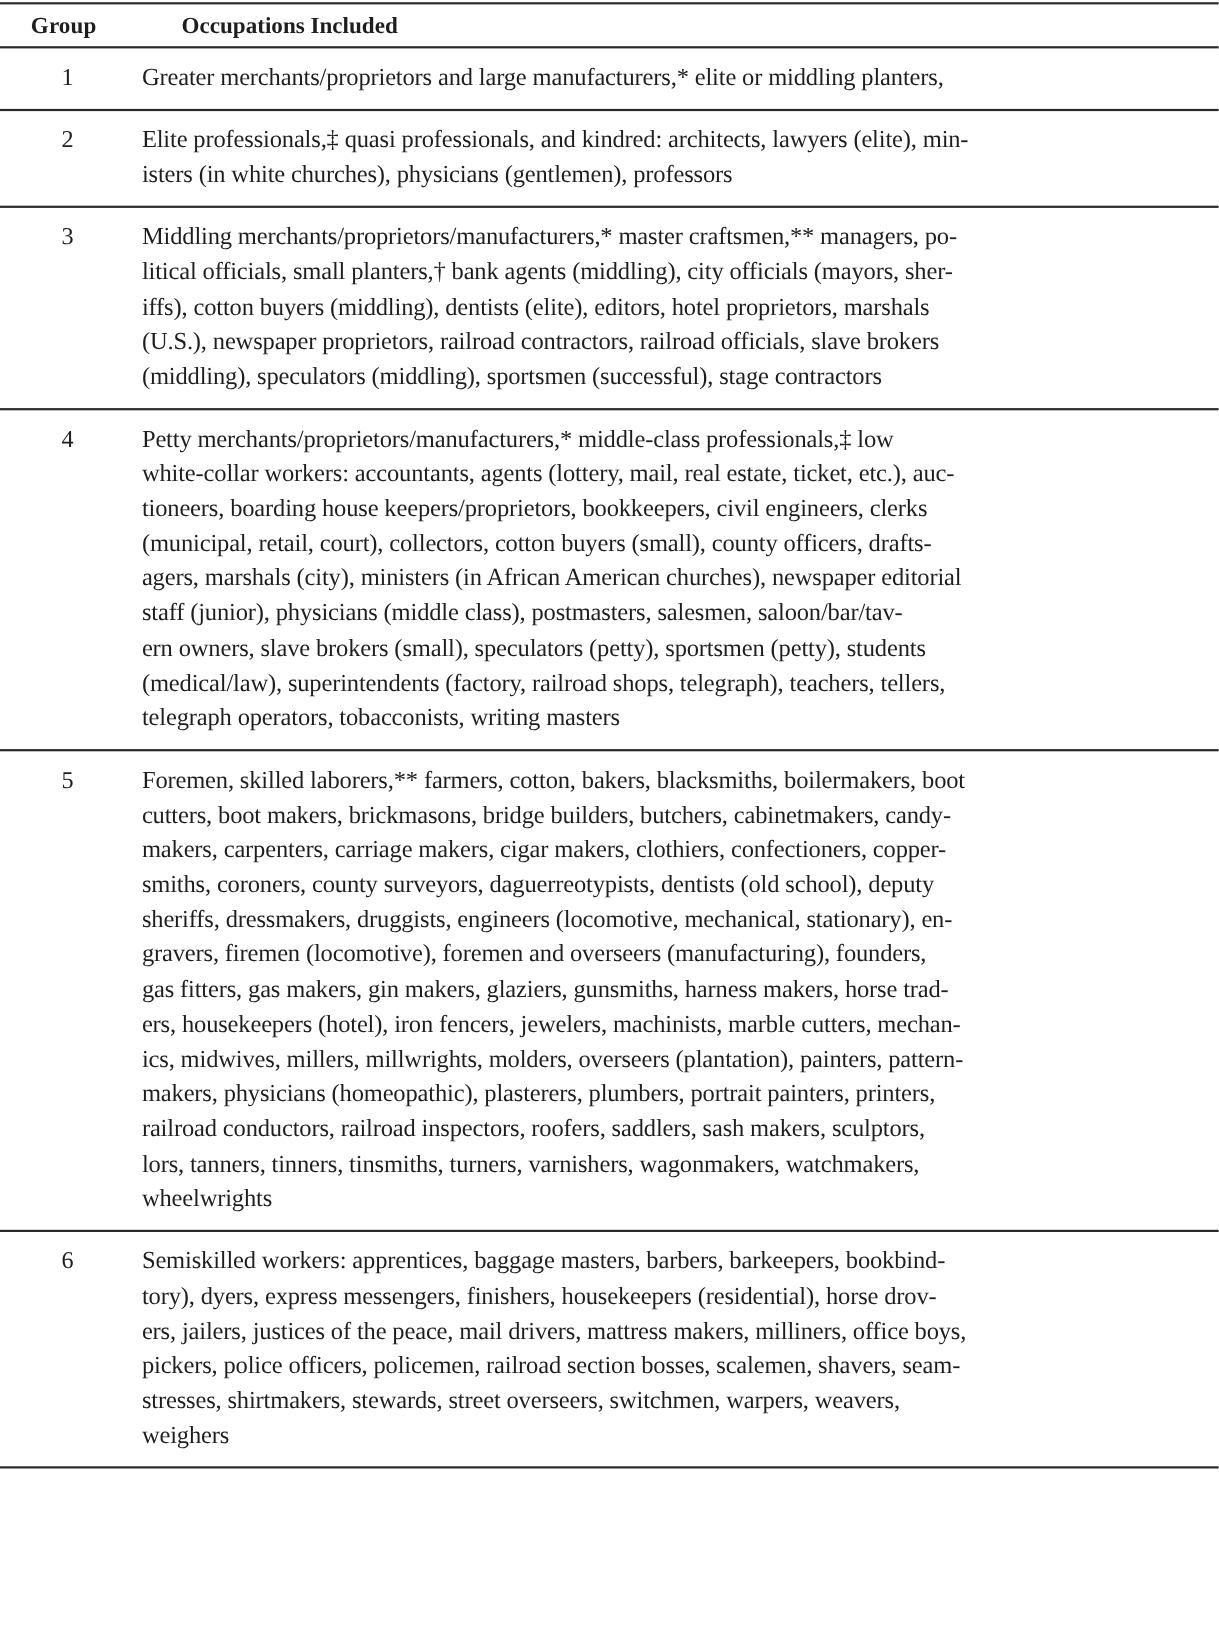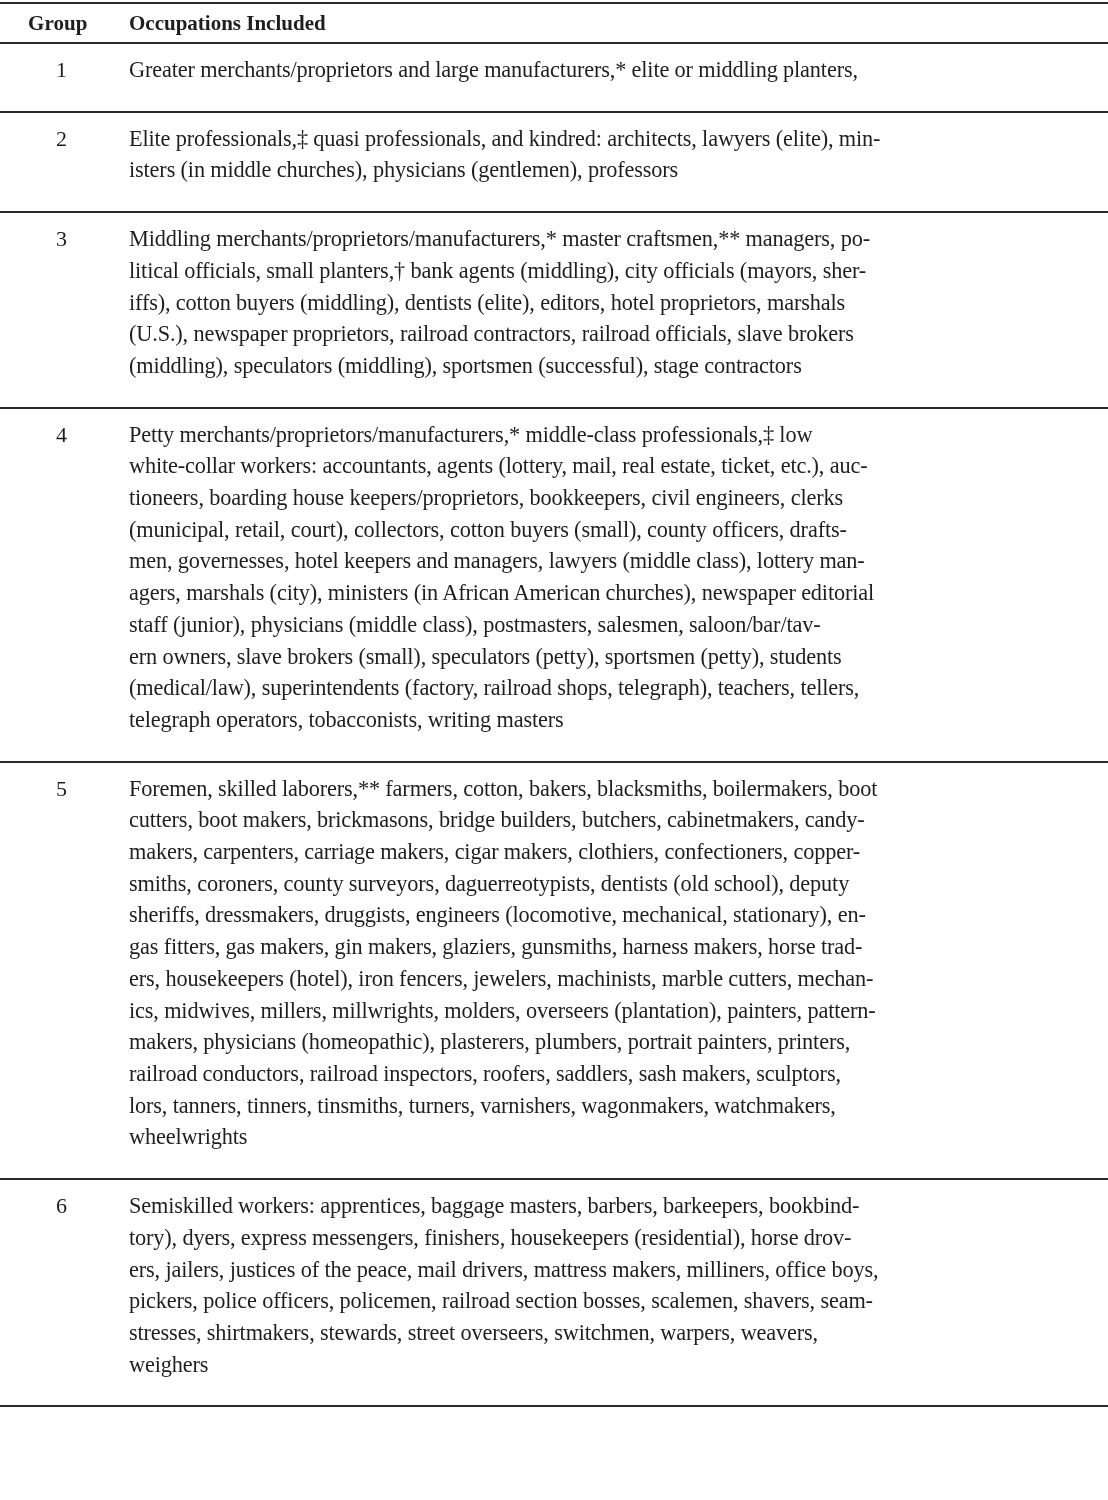--- a/index.html
+++ b/index.html
@@ -18,20 +18,21 @@
     position: relative;
     width: 1108px;
     border-top: 2px solid #2a2a2a;
     margin-top: 2px;
   }
   .header-row {
     display: flex;
     height: 38px;
     align-items: center;
     border-bottom: 2px solid #2a2a2a;
+    gap: 36px;
   }
   .header-row .col-group {
     width: 129px;
     box-sizing: border-box;
     padding-left: 28px;
     font-weight: bold;
     font-size: 21px;
     letter-spacing: 0.1px;
   }
   .header-row .col-occ {
@@ -50,21 +51,21 @@
     padding-left: 56px;
     font-size: 22px;
     line-height: 31.7px;
     padding-top: 10px;
   }
   .row .text {
     flex: 1;
     font-size: 22.3px;
     line-height: 31.7px;
     padding-top: 10px;
-    padding-bottom: 25px;
+    padding-bottom: 13px;
     white-space: nowrap;
     letter-spacing: -0.15px;
   }
   .row .text .line {
     display: block;
   }
 </style>
 </head>
 <body>
 
@@ -77,56 +78,56 @@
       <div class="row">
         <div class="num">1</div>
         <div class="text">
           <span class="line">Greater merchants/proprietors and large manufacturers,* elite or middling planters,</span>
         </div>
       </div>
       <div class="row">
         <div class="num">2</div>
         <div class="text">
           <span class="line">Elite professionals,‡ quasi professionals, and kindred: architects, lawyers (elite), min-</span>
-          <span class="line">isters (in middle churches), physicians (gentlemen), professors</span>
+          <span class="line">isters (in white churches), physicians (gentlemen), professors</span>
         </div>
       </div>
       <div class="row">
         <div class="num">3</div>
         <div class="text">
           <span class="line">Middling merchants/proprietors/manufacturers,* master craftsmen,** managers, po-</span>
           <span class="line">litical officials, small planters,† bank agents (middling), city officials (mayors, sher-</span>
           <span class="line">iffs), cotton buyers (middling), dentists (elite), editors, hotel proprietors, marshals</span>
           <span class="line">(U.S.), newspaper proprietors, railroad contractors, railroad officials, slave brokers</span>
           <span class="line">(middling), speculators (middling), sportsmen (successful), stage contractors</span>
         </div>
       </div>
       <div class="row">
         <div class="num">4</div>
         <div class="text">
           <span class="line">Petty merchants/proprietors/manufacturers,* middle-class professionals,‡ low</span>
           <span class="line">white-collar workers: accountants, agents (lottery, mail, real estate, ticket, etc.), auc-</span>
           <span class="line">tioneers, boarding house keepers/proprietors, bookkeepers, civil engineers, clerks</span>
           <span class="line">(municipal, retail, court), collectors, cotton buyers (small), county officers, drafts-</span>
-          <span class="line">men, governesses, hotel keepers and managers, lawyers (middle class), lottery man-</span>
           <span class="line">agers, marshals (city), ministers (in African American churches), newspaper editorial</span>
           <span class="line">staff (junior), physicians (middle class), postmasters, salesmen, saloon/bar/tav-</span>
           <span class="line">ern owners, slave brokers (small), speculators (petty), sportsmen (petty), students</span>
           <span class="line">(medical/law), superintendents (factory, railroad shops, telegraph), teachers, tellers,</span>
           <span class="line">telegraph operators, tobacconists, writing masters</span>
         </div>
       </div>
       <div class="row">
         <div class="num">5</div>
         <div class="text">
           <span class="line">Foremen, skilled laborers,** farmers, cotton, bakers, blacksmiths, boilermakers, boot</span>
           <span class="line">cutters, boot makers, brickmasons, bridge builders, butchers, cabinetmakers, candy-</span>
           <span class="line">makers, carpenters, carriage makers, cigar makers, clothiers, confectioners, copper-</span>
           <span class="line">smiths, coroners, county surveyors, daguerreotypists, dentists (old school), deputy</span>
           <span class="line">sheriffs, dressmakers, druggists, engineers (locomotive, mechanical, stationary), en-</span>
+          <span class="line">gravers, firemen (locomotive), foremen and overseers (manufacturing), founders,</span>
           <span class="line">gas fitters, gas makers, gin makers, glaziers, gunsmiths, harness makers, horse trad-</span>
           <span class="line">ers, housekeepers (hotel), iron fencers, jewelers, machinists, marble cutters, mechan-</span>
           <span class="line">ics, midwives, millers, millwrights, molders, overseers (plantation), painters, pattern-</span>
           <span class="line">makers, physicians (homeopathic), plasterers, plumbers, portrait painters, printers,</span>
           <span class="line">railroad conductors, railroad inspectors, roofers, saddlers, sash makers, sculptors,</span>
           <span class="line">lors, tanners, tinners, tinsmiths, turners, varnishers, wagonmakers, watchmakers,</span>
           <span class="line">wheelwrights</span>
         </div>
       </div>
       <div class="row">

